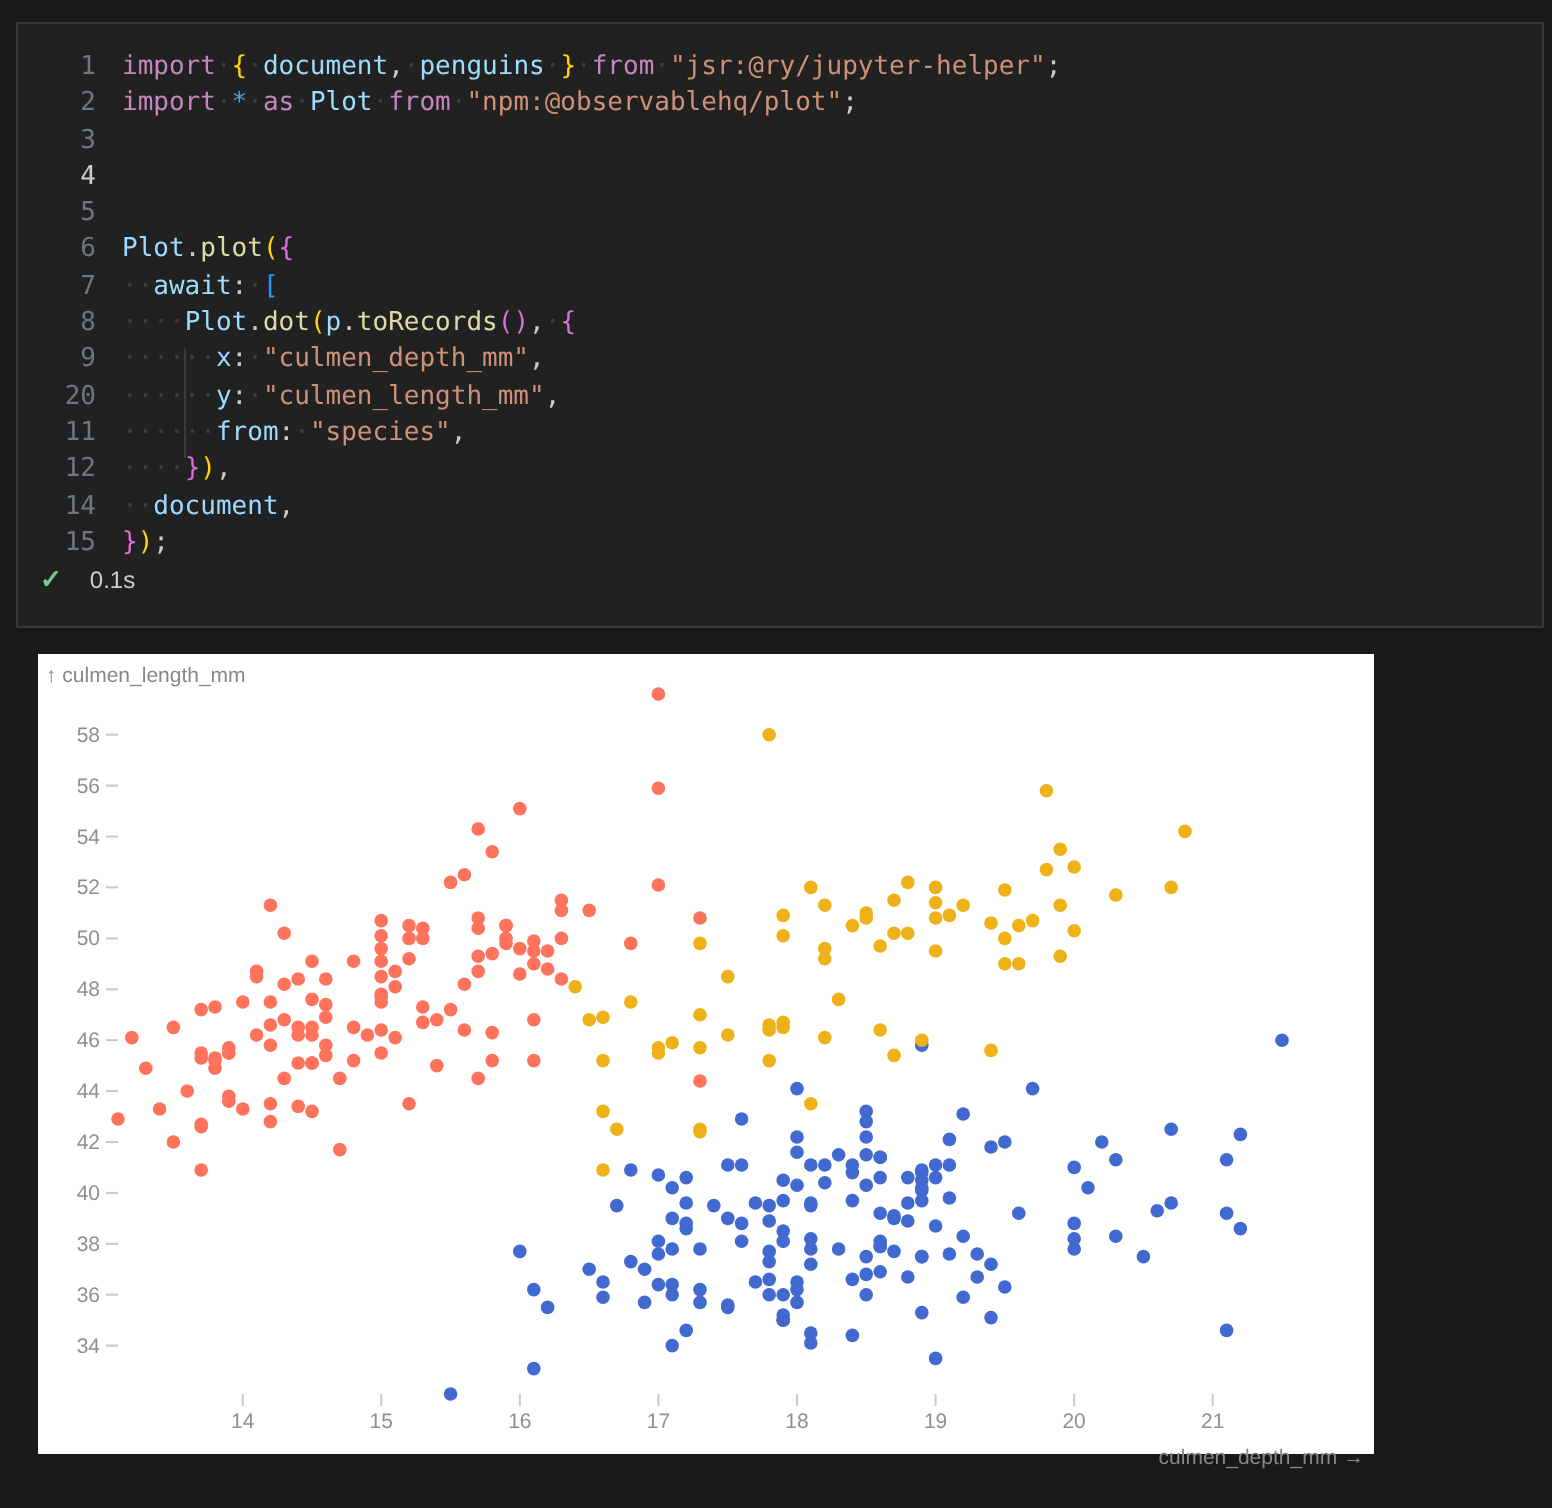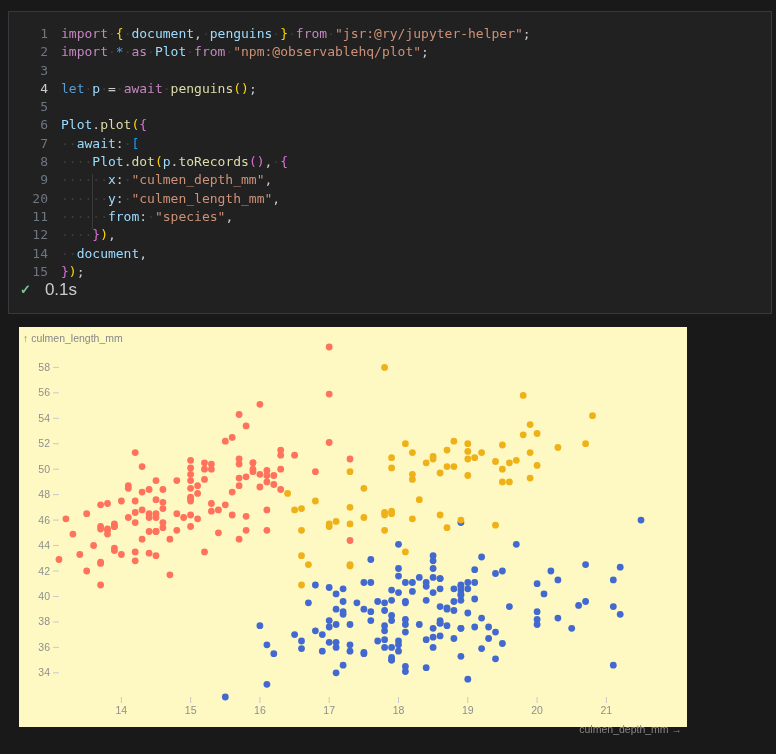--- a/index.html
+++ b/index.html
@@ -38,45 +38,45 @@
   .indent-guide{
     position:absolute;width:1px;background:#3a3a3a;
   }
   .status-row{
     display:flex;align-items:center;height:17px;padding-left:11px;
   }
   .status-check{
     color:var(--check);font-size:13px;line-height:13px;font-weight:bold;
   }
   .status-time{
-    margin-left:14px;color:#cccccc;font-size:17px;
+    margin-left:14px;color:#cccccc;font-size:12px;
     font-family:"Liberation Sans",sans-serif;
   }
   
   .plot-card{
     position:absolute;left:19px;top:327px;width:668px;height:400px;
-    background:#fef9c3;
+    background:#ffffff;
   }
   .plot-card svg{position:absolute;left:0;top:0;}
   .axis-label{
     position:absolute;color:#878787;font-size:10.5px;
     font-family:"Liberation Sans",sans-serif;white-space:pre;
   }
   .axis-label.y{left:4px;top:5px;}
   .axis-label.x{right:5px;top:396px;}
 </style>
 </head>
 <body style="--kw: #C586C0; --kw2: #569CD6; --variable: #9CDCFE; --function: #DCDCAA; --string: #CE9178; --punctuation: #CCCCCC; --bracket1: #FFD700; --bracket2: #DA70D6; --bracket3: #179FFF; --whitespace: #3E3E3E; --line-number: #6E7681; --line-number-active: #CCCCCC; --check: #73C991;">
 
 <div class="cell">
   <div class="code-lines" id="code-lines">
       <div class="cl"><span class="ln">1</span><span class="lc"><span class="tk-k">import</span><span class="tk-w">·</span><span class="tk-a">{</span><span class="tk-w">·</span><span class="tk-v">document</span><span class="tk-p">,</span><span class="tk-w">·</span><span class="tk-v">penguins</span><span class="tk-w">·</span><span class="tk-a">}</span><span class="tk-w">·</span><span class="tk-k">from</span><span class="tk-w">·</span><span class="tk-s">"jsr:@ry/jupyter-helper"</span><span class="tk-p">;</span></span></div>
       <div class="cl"><span class="ln">2</span><span class="lc"><span class="tk-k">import</span><span class="tk-w">·</span><span class="tk-K">*</span><span class="tk-w">·</span><span class="tk-k">as</span><span class="tk-w">·</span><span class="tk-v">Plot</span><span class="tk-w">·</span><span class="tk-k">from</span><span class="tk-w">·</span><span class="tk-s">"npm:@observablehq/plot"</span><span class="tk-p">;</span></span></div>
       <div class="cl"><span class="ln">3</span><span class="lc"></span></div>
-      <div class="cl"><span class="ln active">4</span><span class="lc"><span class="tk-K">let</span><span class="tk-w">·</span><span class="tk-v">p</span><span class="tk-w">·</span><span class="tk-p">=</span><span class="tk-w">·</span><span class="tk-k">await</span><span class="tk-w">·</span><span class="tk-f">penguins</span><span class="tk-a">()</span><span class="tk-p">;</span></span></div>
+      <div class="cl"><span class="ln active">4</span></div>
       <div class="cl"><span class="ln">5</span><span class="lc"></span></div>
       <div class="cl"><span class="ln">6</span><span class="lc"><span class="tk-v">Plot</span><span class="tk-p">.</span><span class="tk-f">plot</span><span class="tk-a">(</span><span class="tk-b">{</span></span></div>
       <div class="cl"><span class="ln">7</span><span class="lc"><span class="tk-w">··</span><span class="tk-v">await</span><span class="tk-p">:</span><span class="tk-w">·</span><span class="tk-c">[</span></span></div>
       <div class="cl"><span class="ln">8</span><span class="lc"><span class="tk-w">····</span><span class="tk-v">Plot</span><span class="tk-p">.</span><span class="tk-f">dot</span><span class="tk-a">(</span><span class="tk-v">p</span><span class="tk-p">.</span><span class="tk-f">toRecords</span><span class="tk-b">()</span><span class="tk-p">,</span><span class="tk-w">·</span><span class="tk-b">{</span></span></div>
       <div class="cl"><span class="ln">9</span><span class="lc"><span class="tk-w">······</span><span class="tk-v">x</span><span class="tk-p">:</span><span class="tk-w">·</span><span class="tk-s">"culmen_depth_mm"</span><span class="tk-p">,</span></span></div>
       <div class="cl"><span class="ln">20</span><span class="lc"><span class="tk-w">······</span><span class="tk-v">y</span><span class="tk-p">:</span><span class="tk-w">·</span><span class="tk-s">"culmen_length_mm"</span><span class="tk-p">,</span></span></div>
       <div class="cl"><span class="ln">11</span><span class="lc"><span class="tk-w">······</span><span class="tk-v">from</span><span class="tk-p">:</span><span class="tk-w">·</span><span class="tk-s">"species"</span><span class="tk-p">,</span></span></div>
       <div class="cl"><span class="ln">12</span><span class="lc"><span class="tk-w">····</span><span class="tk-b">}</span><span class="tk-a">)</span><span class="tk-p">,</span></span></div>
       <div class="cl"><span class="ln">14</span><span class="lc"><span class="tk-w">··</span><span class="tk-v">document</span><span class="tk-p">,</span></span></div>
       <div class="cl"><span class="ln">15</span><span class="lc"><span class="tk-b">}</span><span class="tk-a">)</span><span class="tk-p">;</span></span></div>

